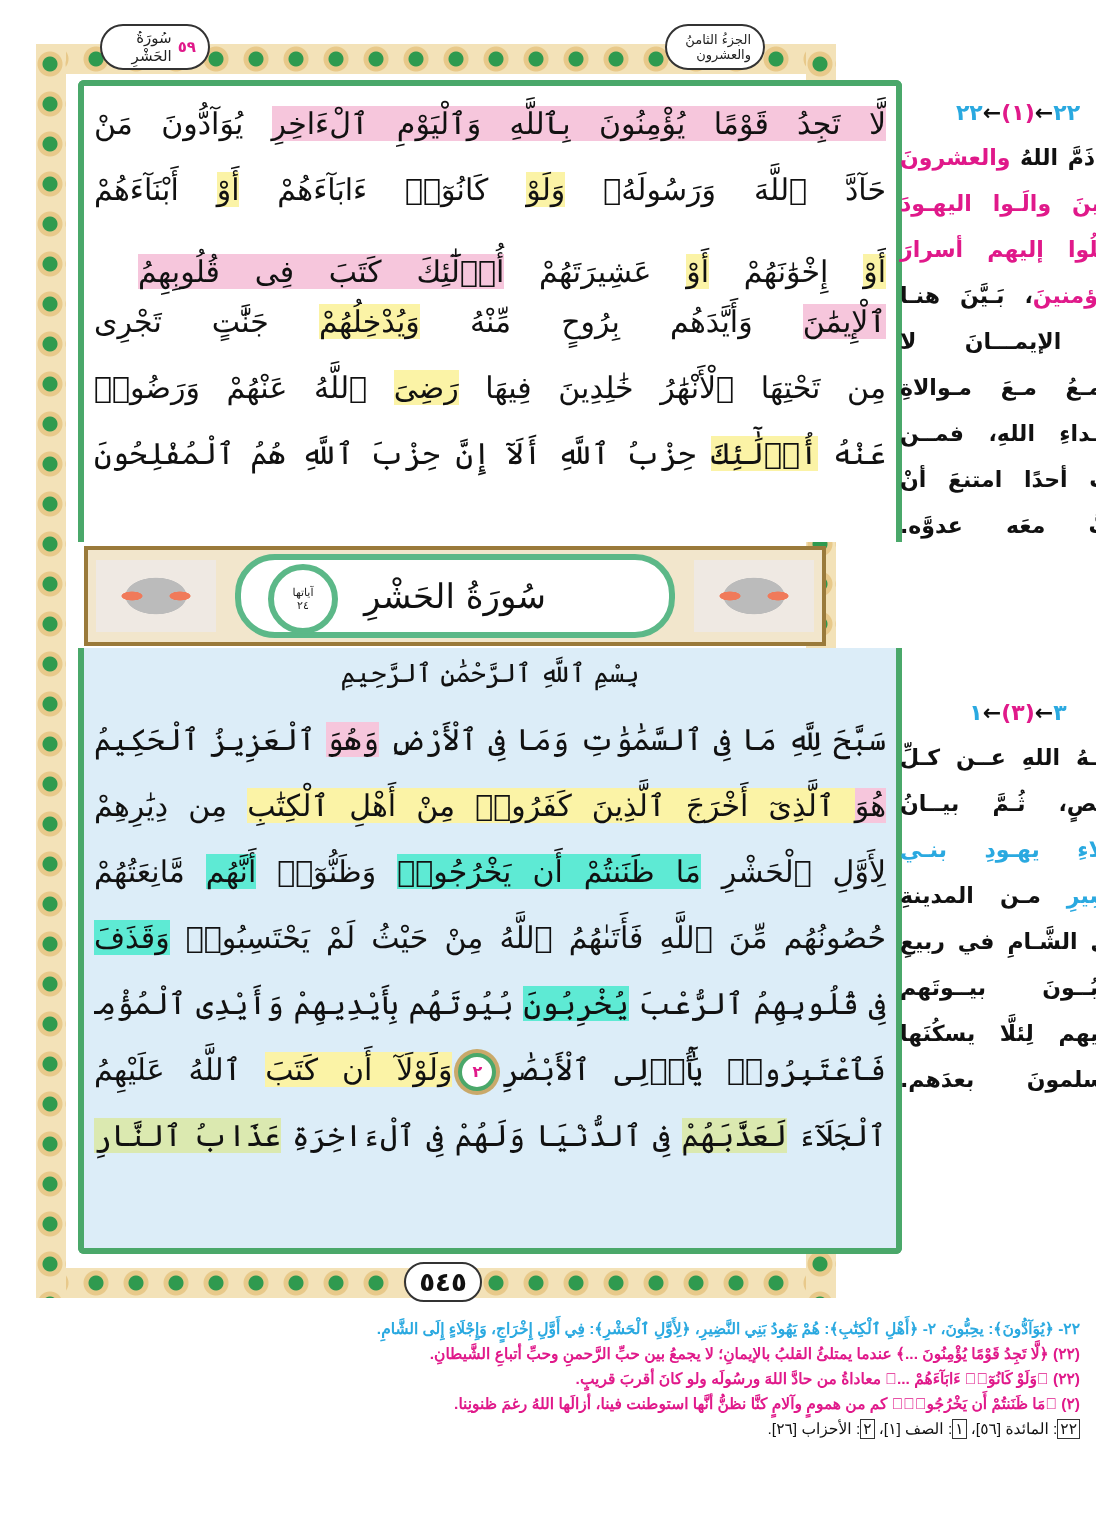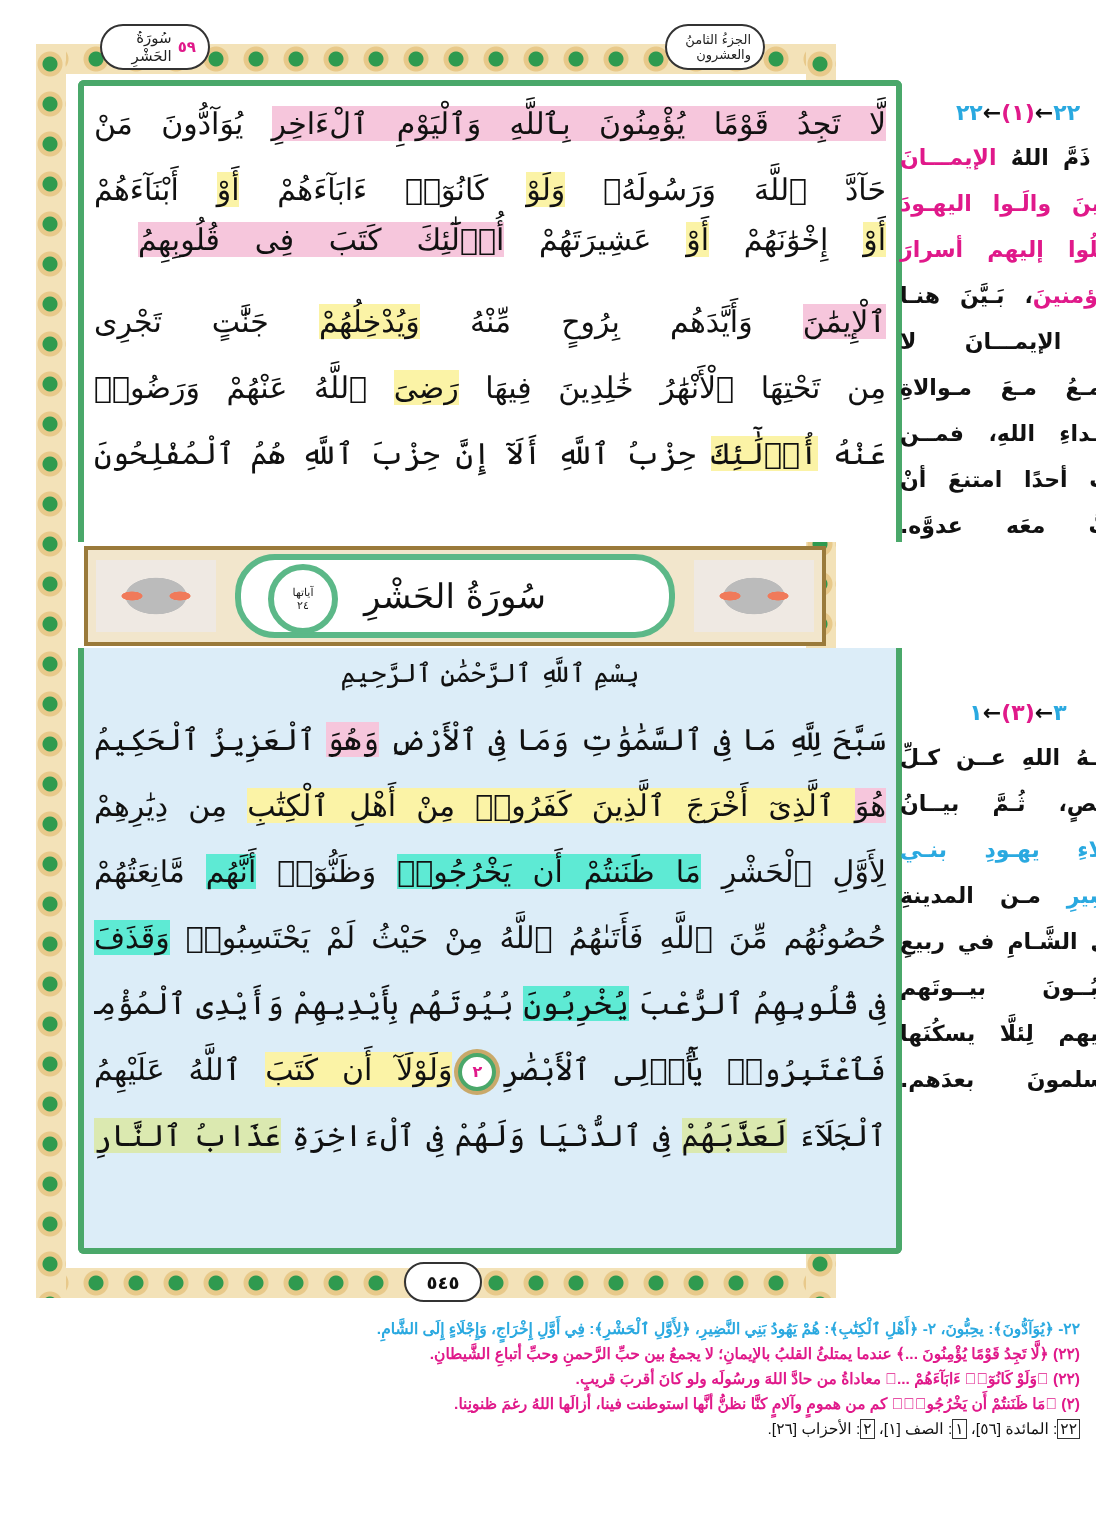--- a/index.html
+++ b/index.html
@@ -23,21 +23,21 @@
     font-size: 15px; color: #222; padding: 0 12px;
   }
   .hc-left { left: 100px; width: 110px; }
   .hc-right { left: 665px; width: 100px; font-size: 13px; }
   .hc-num { color: #e0198a; font-weight: bold; font-size: 15px; }
 
   .footer-cartouche {
     position: absolute; left: 404px; top: 1262px; width: 78px; height: 40px;
     background: #fff; border: 2px solid #333; border-radius: 20px;
     display: flex; align-items: center; justify-content: center;
-    font-size: 18px; font-weight: bold; color: #111;
+    font-size: 26px; font-weight: bold; color: #111;
   }
 
   
   .panel {
     position: absolute; left: 78px; width: 824px;
     border: 6px solid #4aa86a; border-radius: 6px;
   }
   .panel-top { top: 80px; height: 462px; background: #ffffff; border-bottom: none; border-radius: 6px 6px 0 0; }
   .panel-bottom { top: 648px; height: 606px; background: #dcedf8; border-top: none; border-radius: 0 0 6px 6px; }
 
@@ -137,21 +137,21 @@
   <span class="hc-num">٥٩</span>
   <span>سُورَةُ الحَشْرِ</span>
 </div>
 <div class="header-cartouche hc-right">
   <span>الجزءُ الثامنُ والعشرون</span>
 </div>
 
 <div class="panel panel-top" id="panel-top">
     <div class="verse-line" style="top: 8px;"><span class="hl-pink">لَّا تَجِدُ قَوْمًا يُؤْمِنُونَ بِٱللَّهِ وَٱلْيَوْمِ ٱلْءَاخِرِ</span><span> يُوَآدُّونَ مَنْ</span></div>
     <div class="verse-line" style="top: 74px;"><span>حَآدَّ ٱللَّهَ وَرَسُولَهُۥ </span><span class="hl-yellow">وَلَوْ</span><span> كَانُوٓا۟ ءَابَآءَهُمْ </span><span class="hl-yellow">أَوْ</span><span> أَبْنَآءَهُمْ</span></div>
-    <div class="verse-line" style="top: 124px; margin-left: 44px;"><span class="hl-yellow">أَوْ</span><span> إِخْوَٰنَهُمْ </span><span class="hl-yellow">أَوْ</span><span> عَشِيرَتَهُمْ </span><span class="hl-pink">أُو۟لَٰٓئِكَ كَتَبَ فِى قُلُوبِهِمُ</span></div>
+    <div class="verse-line" style="top: 156px; margin-left: 44px;"><span class="hl-yellow">أَوْ</span><span> إِخْوَٰنَهُمْ </span><span class="hl-yellow">أَوْ</span><span> عَشِيرَتَهُمْ </span><span class="hl-pink">أُو۟لَٰٓئِكَ كَتَبَ فِى قُلُوبِهِمُ</span></div>
     <div class="verse-line" style="top: 206px;"><span class="hl-pink">ٱلْإِيمَٰنَ</span><span> وَأَيَّدَهُم بِرُوحٍ مِّنْهُ </span><span class="hl-yellow">وَيُدْخِلُهُمْ</span><span> جَنَّٰتٍ تَجْرِى</span></div>
     <div class="verse-line" style="top: 272px;"><span>مِن تَحْتِهَا ٱلْأَنْهَٰرُ خَٰلِدِينَ فِيهَا </span><span class="hl-yellow">رَضِىَ</span><span> ٱللَّهُ عَنْهُمْ وَرَضُوا۟</span></div>
     <div class="verse-line" style="top: 338px;"><span>عَنْهُ </span><span class="hl-yellow">أُو۟لَٰٓئِكَ</span><span> حِزْبُ ٱللَّهِ أَلَآ إِنَّ حِزْبَ ٱللَّهِ هُمُ ٱلْمُفْلِحُونَ</span></div>
   </div>
 
 <div class="surah-banner">
   <div class="banner-orn left"></div>
   <div class="banner-orn right"></div>
   <div class="banner-medal medal-right">
     <span>ترتيبها</span>
@@ -174,21 +174,21 @@
     <div class="verse-line" style="top: 260px;"><span>حُصُونُهُم مِّنَ ٱللَّهِ فَأَتَىٰهُمُ ٱللَّهُ مِنْ حَيْثُ لَمْ يَحْتَسِبُوا۟ </span><span class="hl-grey">وَقَذَفَ</span></div>
     <div class="verse-line" style="top: 326px;"><span>فِى قُلُوبِهِمُ ٱلرُّعْبَ </span><span class="hl-grey">يُخْرِبُونَ</span><span> بُيُوتَهُم بِأَيْدِيهِمْ وَأَيْدِى ٱلْمُؤْمِنِينَ</span></div>
     <div class="verse-line" style="top: 392px;"><span>فَٱعْتَبِرُوا۟ يَٰٓأُو۟لِى ٱلْأَبْصَٰرِ</span><span class="ayah-mark">٢</span><span class="hl-yellow">وَلَوْلَآ أَن كَتَبَ</span><span> ٱللَّهُ عَلَيْهِمُ</span></div>
     <div class="verse-line" style="top: 458px;"><span>ٱلْجَلَآءَ </span><span class="hl-green">لَعَذَّبَهُمْ</span><span> فِى ٱلدُّنْيَا وَلَهُمْ فِى ٱلْءَاخِرَةِ </span><span class="hl-green">عَذَابُ ٱلنَّارِ</span></div>
   </div>
 
 <div class="footer-cartouche">٥٤٥</div>
 
 <div class="side side-1" id="side-0">
     <div class="side-range"><span class="blue">٢٢</span>←<span class="pink">(١)</span>←<span class="blue">٢٢</span></div>
-    <div class="side-line"><span>لمَّا ذَمَّ اللهُ </span><span class="pink-t">الإيمـــانَ</span></div>
+    <div class="side-line"><span>لمَّا ذَمَّ اللهُ </span><span class="pink-t">والعشرونَ</span></div>
     <div class="side-line"><span class="pink-t">الـذينَ والَـوا اليهـودَ</span></div>
     <div class="side-line"><span class="pink-t">ونقلُوا إليهم أسرارَ</span></div>
     <div class="side-line"><span class="pink-t">المـؤمنينَ</span><span>، بَـيَّنَ هنـا</span></div>
     <div class="side-line"><span>أنَّ الإيمـــانَ لا</span></div>
     <div class="side-line"><span>يجتمـعُ مـعَ مـوالاةِ</span></div>
     <div class="side-line"><span>أعـــداءِ اللهِ، فمــن</span></div>
     <div class="side-line"><span>أحبَّ أحدًا امتنعَ أنْ</span></div>
     <div class="side-line"><span>يُحِبَّ معَه عدوَّه.</span></div>
   </div>
 <div class="side side-2" id="side-1">

